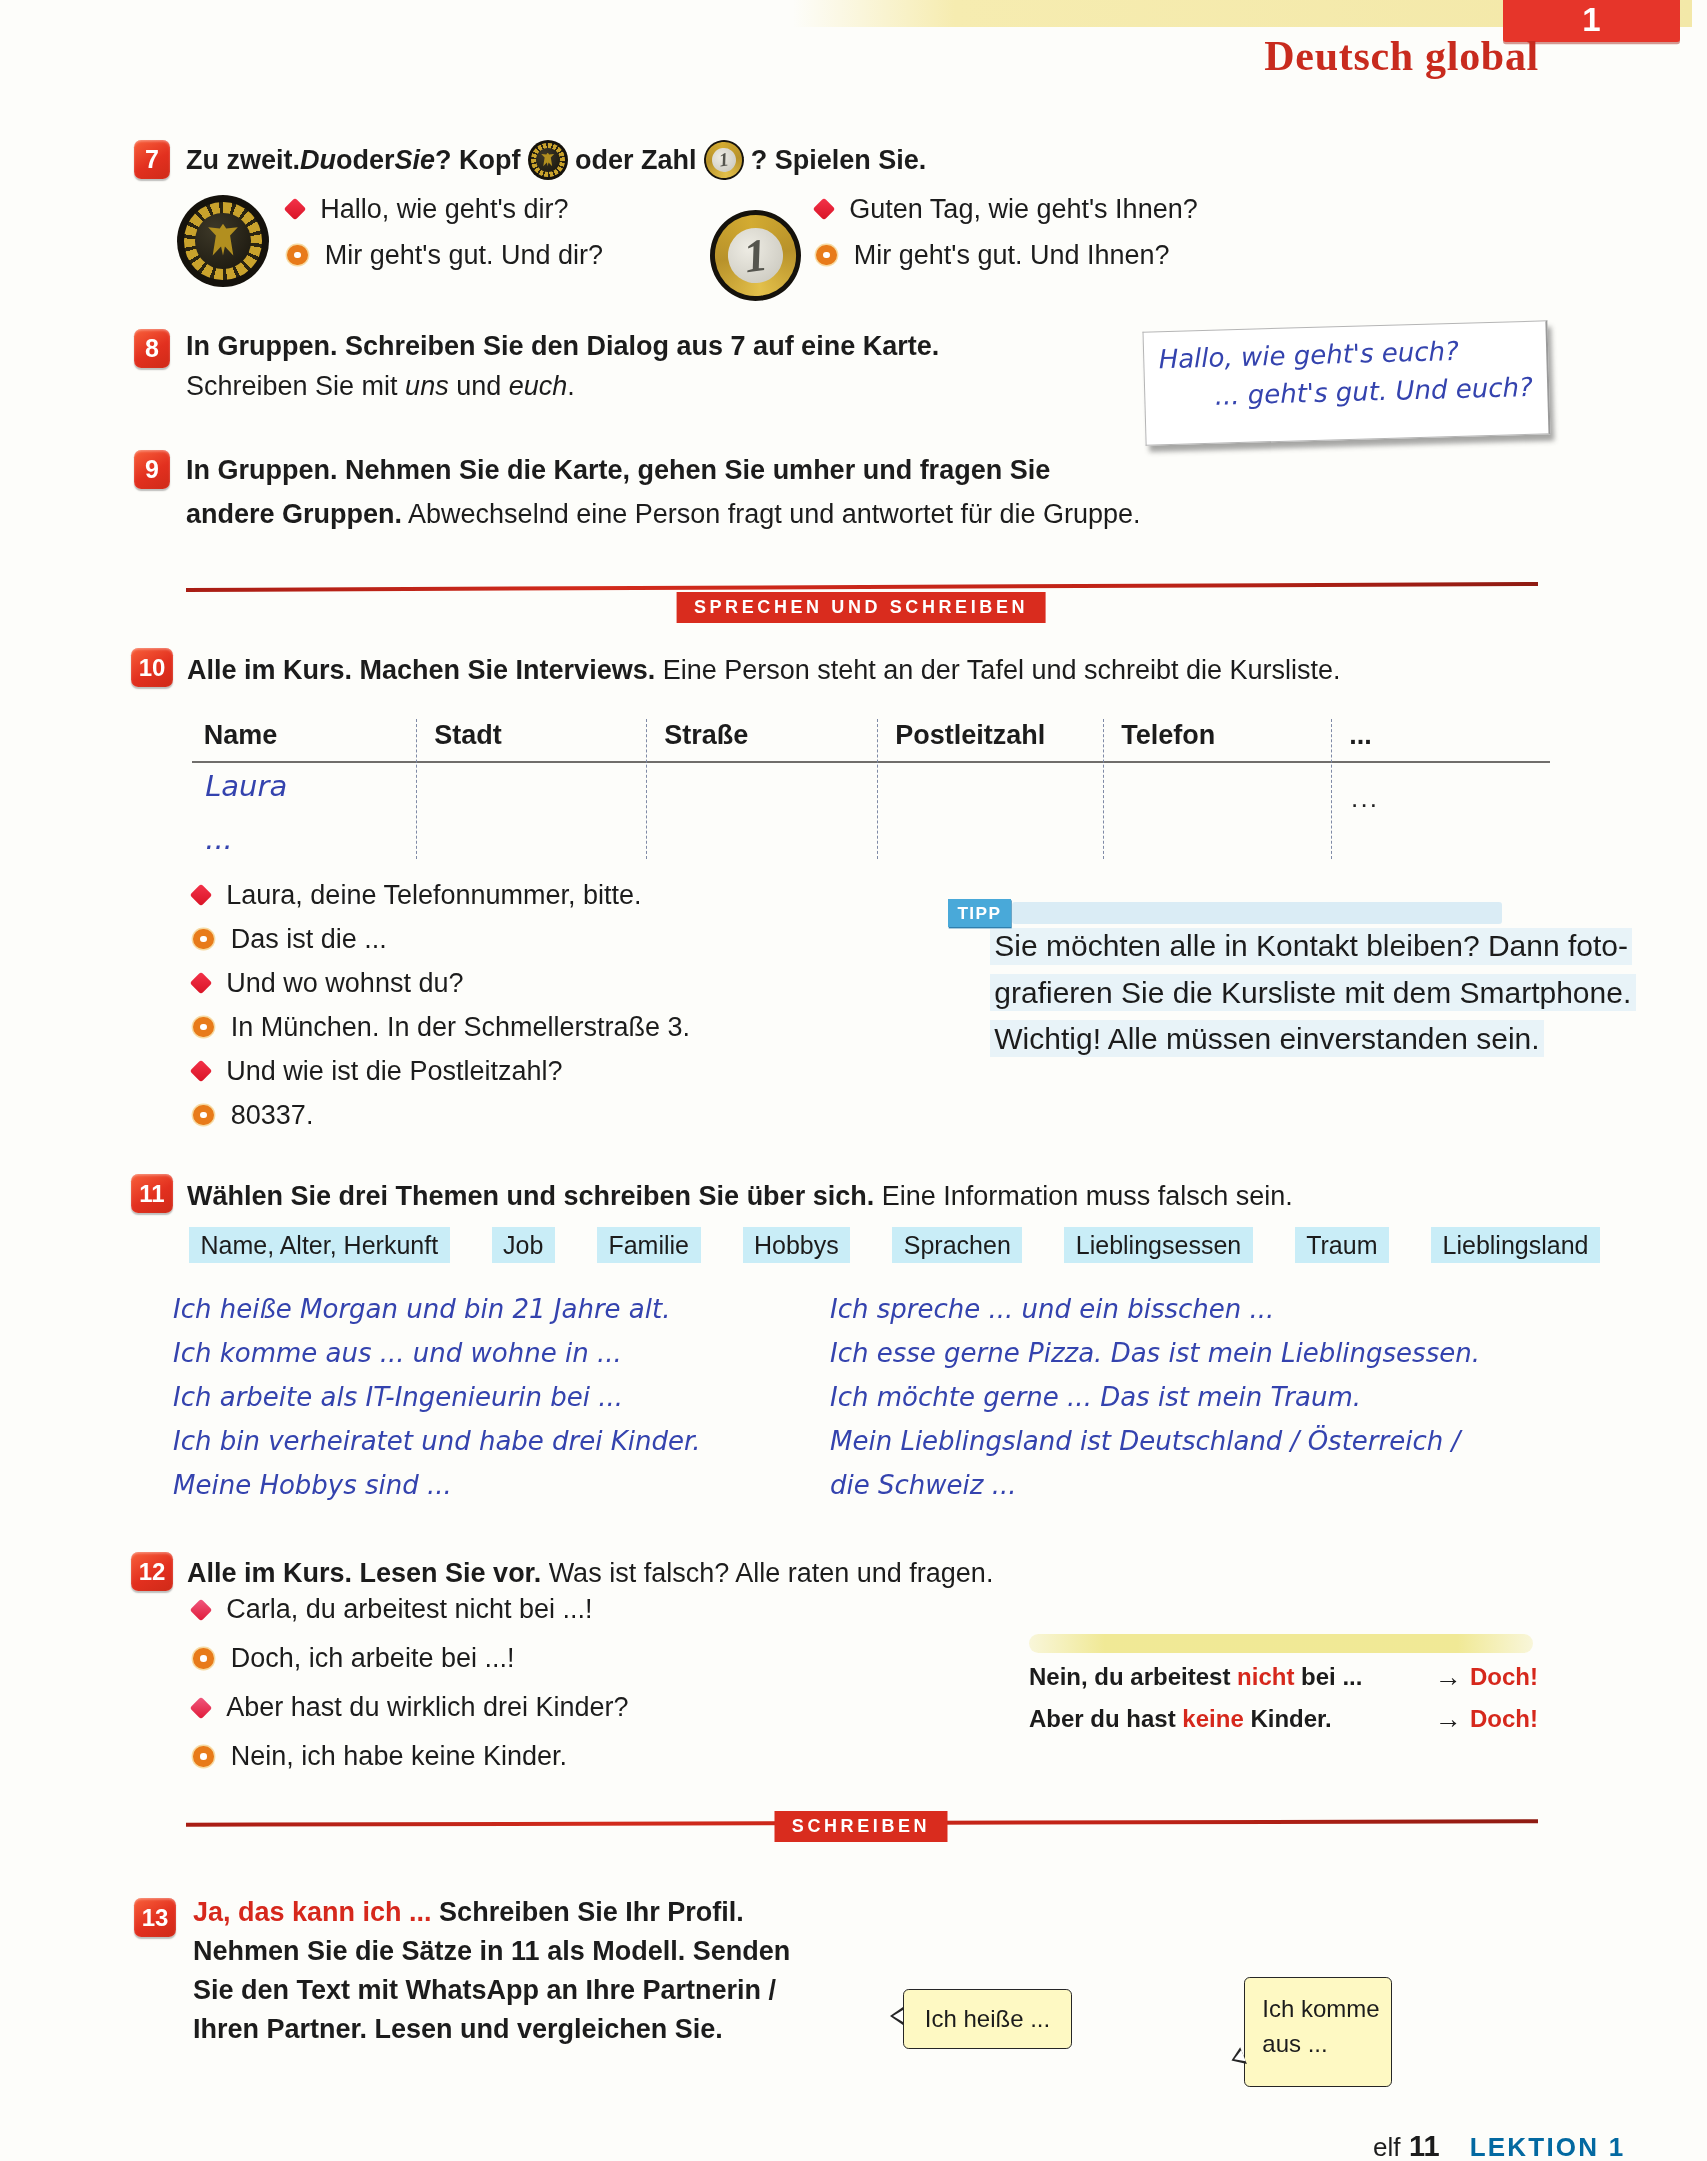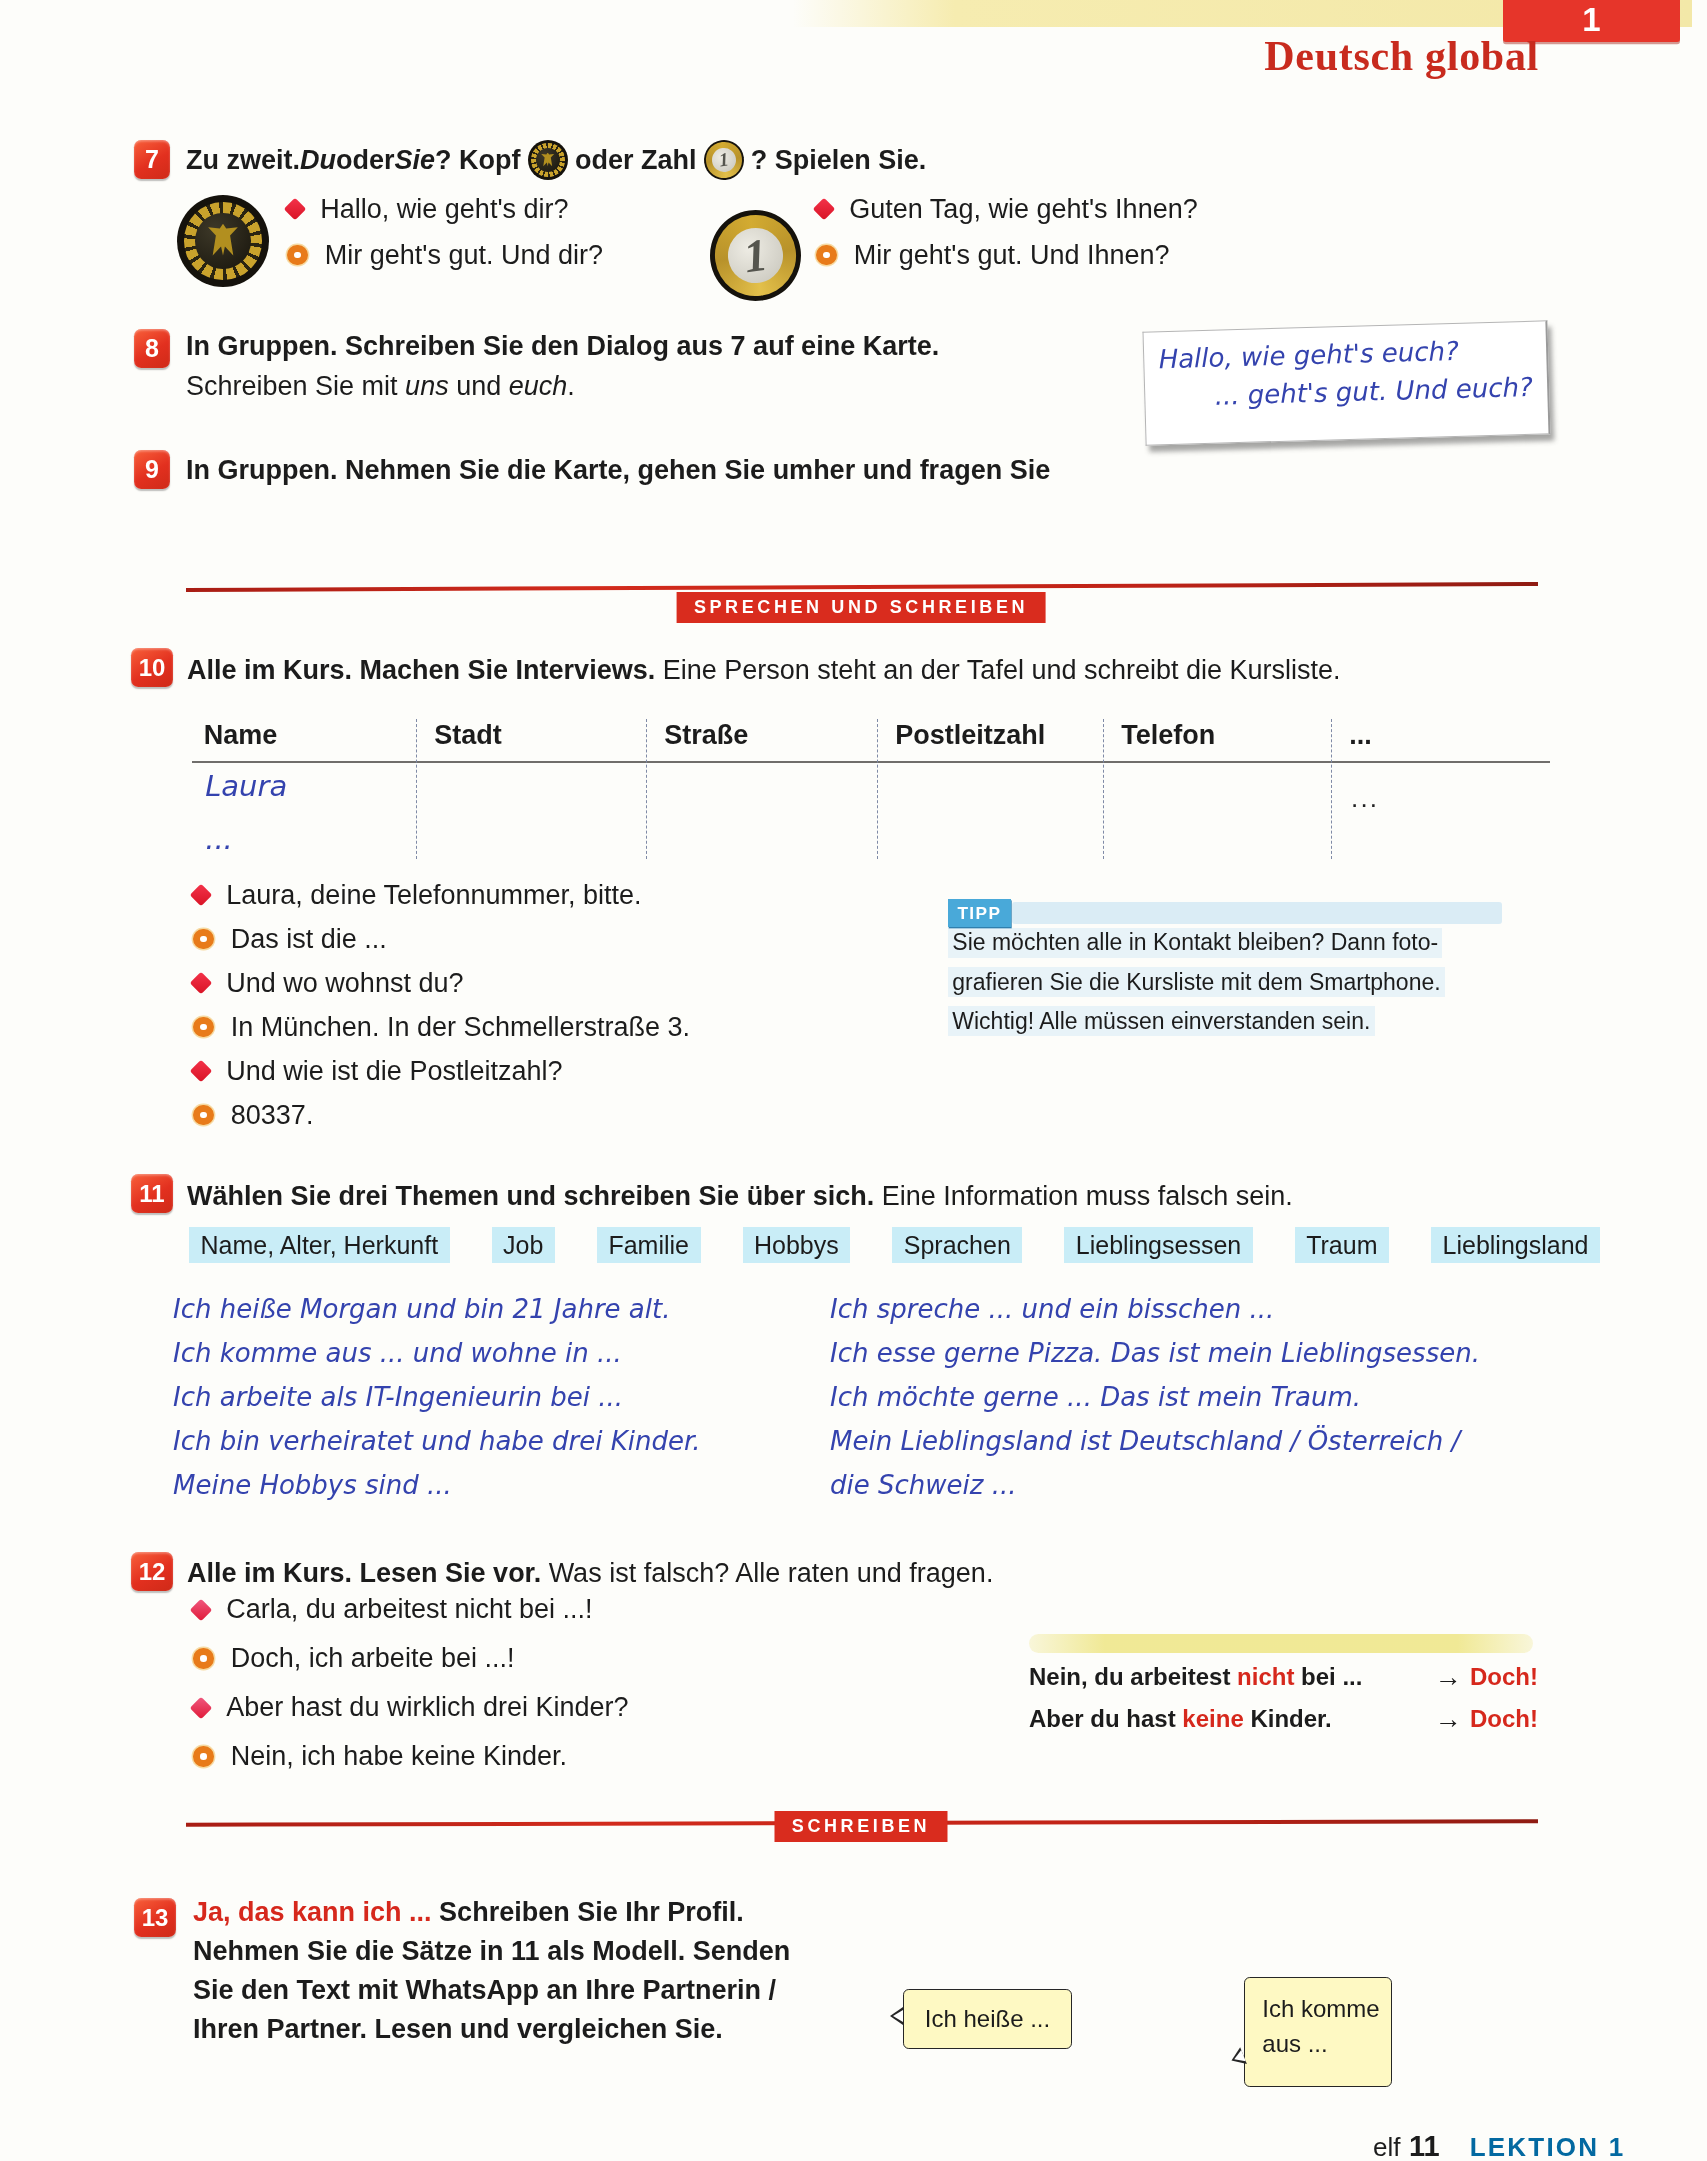--- a/index.html
+++ b/index.html
@@ -102,21 +102,21 @@
   .thead-line{position:absolute;top:42px;left:-5.8px;width:1358px;height:2.2px;background:#4c4a47;opacity:.8}
   .cell-laura{font-size:29px;margin:17.3px 0 0 7.2px}
   .cell-dots{font-size:29px;margin:19px 0 0 7.2px}
   .cell-last{font-size:26px;color:#222;margin:32px 0 0 19px;letter-spacing:2.2px}
 
   
   .tipp-label{position:absolute;left:948px;top:899px;background:#49a9d9;color:#fff;
     font-weight:700;font-size:17.3px;letter-spacing:1.4px;padding:3.6px 9.4px;box-shadow:0.7px 1.4px 0 #2f7fae}
   .tipp-smear{position:absolute;left:1012px;top:902px;width:490px;height:21.6px;
     background:rgba(140,200,235,.30);border-radius:2.9px}
-  .tipp{position:absolute;left:948px;top:928px;font-size:23px}
+  .tipp{position:absolute;left:990px;top:928px;font-size:30px}
   .tipp > div{margin-bottom:9.4px;white-space:nowrap}
   .tipp span{background:rgba(150,205,238,.20);padding:1.4px 4.3px;display:inline-block}
 
   
   .chips{position:absolute;left:189px;top:1227px;display:flex;gap:42px;white-space:nowrap}
   .chip{background:#c9edf7;padding:3.6px 11.5px;font-size:25px}
 
   
   .lines{position:absolute;font-size:26px;line-height:44px;white-space:nowrap}
 
@@ -225,20 +225,21 @@
 <div class="card">
   <div class="hw">Hallo, wie geht's euch?</div>
   <div class="hw l2">... geht's gut. Und euch?</div>
 </div>
 
 <div class="badge" style="left:134px;top:450px">
     <span>9</span>
   </div>
 <div class="h" style="left:186px;top:448px;line-height:44px">
   <div><span class="b">In Gruppen. Nehmen Sie die Karte, gehen Sie umher und fragen Sie</span></div>
+  <div><span class="b">andere Gruppen.</span><span class="reg"> Abwechselnd eine Person fragt und antwortet für die Gruppe.</span></div>
 </div>
 
 <div class="rule rule1"></div>
 <div class="divider-badge db1">SPRECHEN UND SCHREIBEN</div>
 
 <div class="badge w" style="left:131px;top:648px">
     <span>10</span>
   </div>
 <div class="h" style="left:187px;top:650px">
   <span class="b">Alle im Kurs. Machen Sie Interviews.</span><span class="reg"> Eine Person steht an der Tafel und schreibt die Kursliste.</span>

